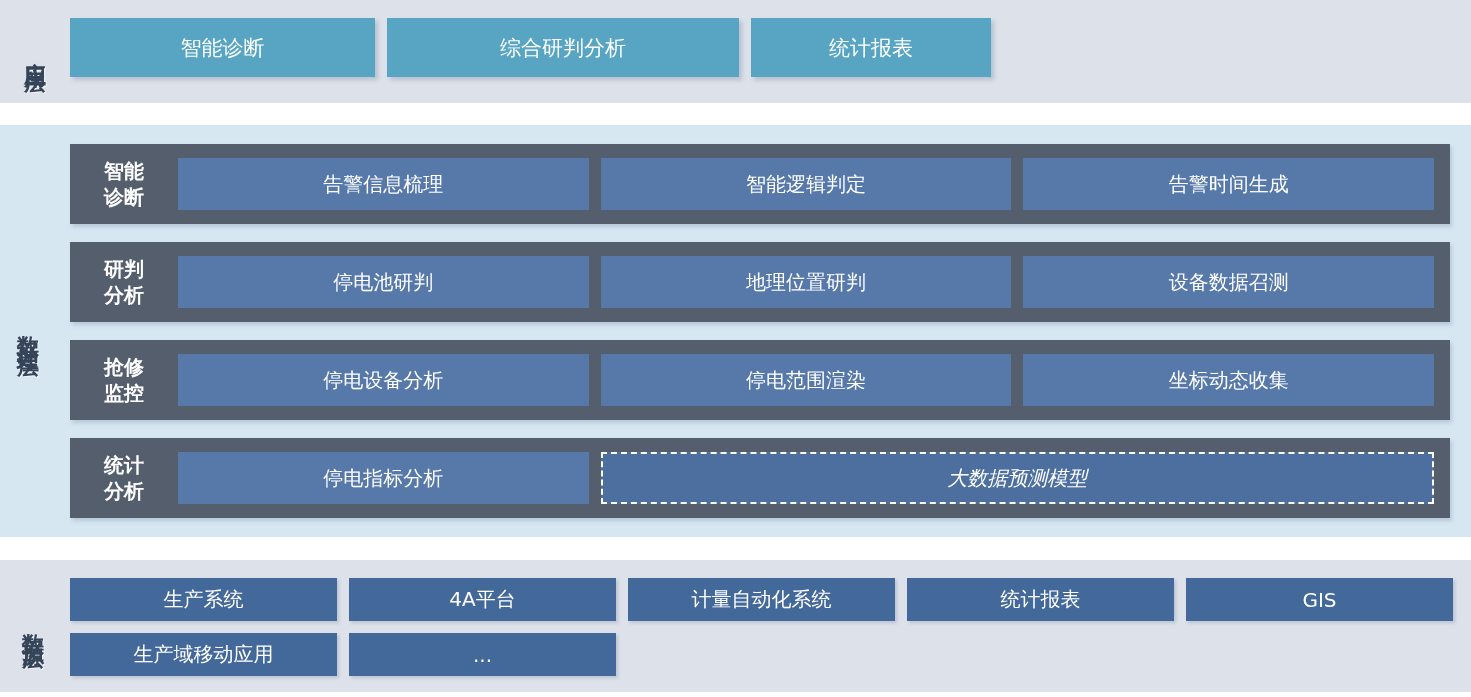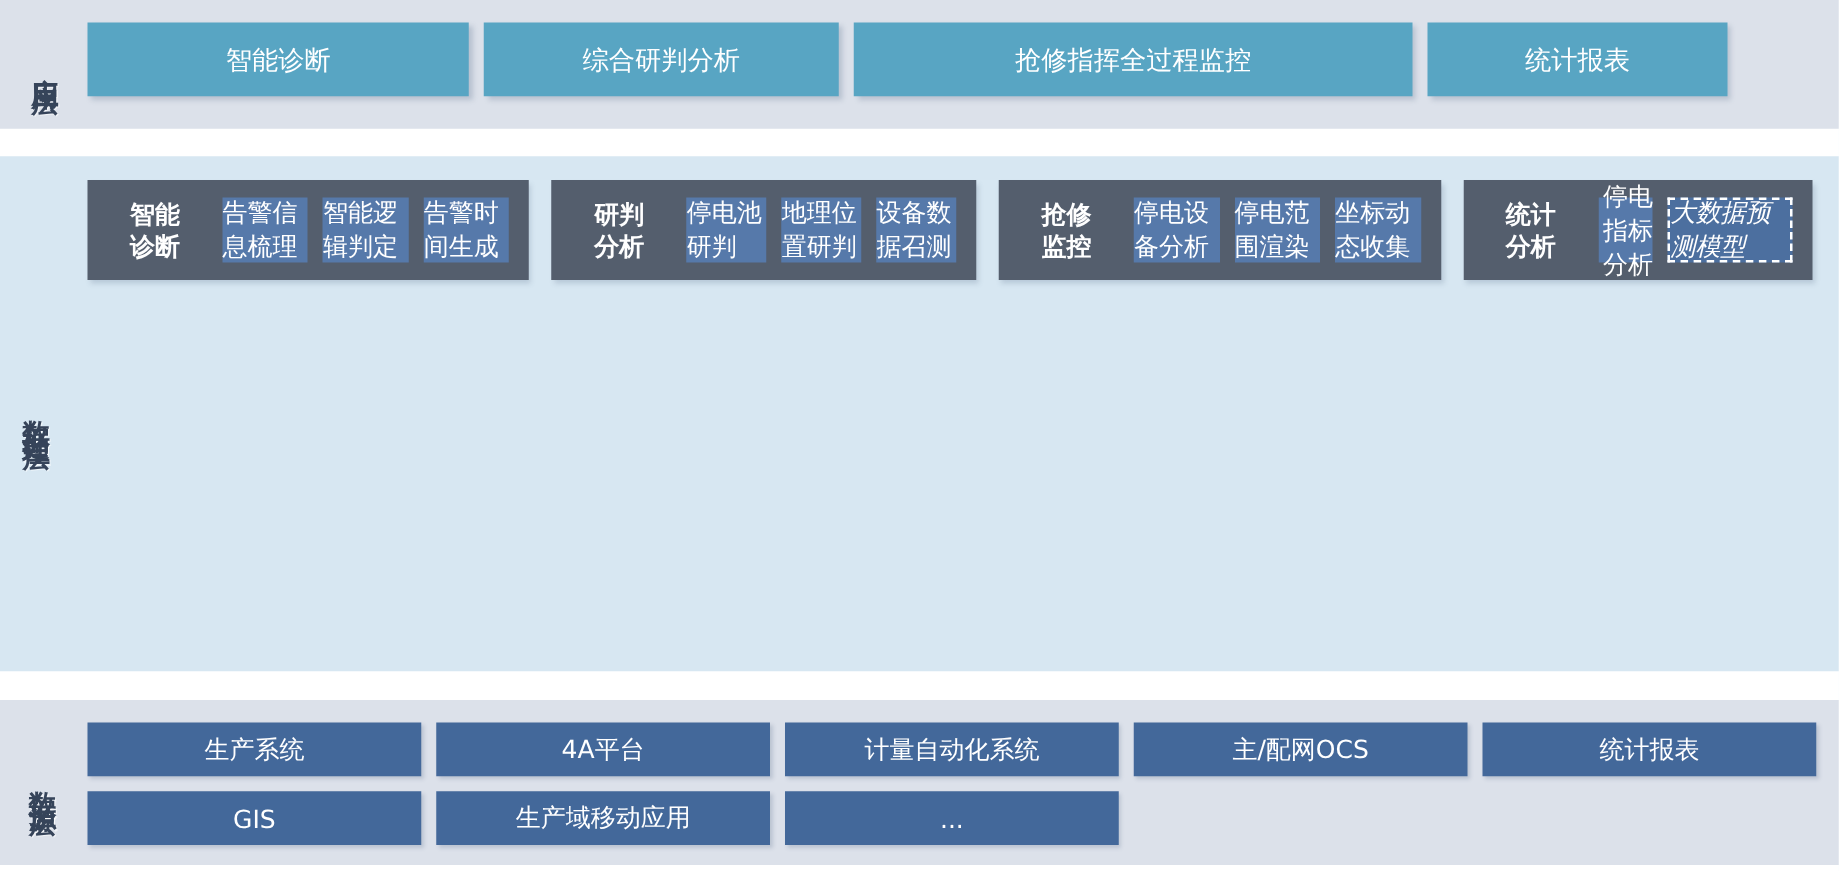--- a/index.html
+++ b/index.html
@@ -20,26 +20,26 @@
     letter-spacing:5px; line-height:1; text-shadow:1px 1px 0 rgba(255,255,255,.55); }
   .sec-app .v-label { left:24px; }
   .sec-proc .v-label { left:17px; }
   .sec-src .v-label { left:22px; }
 
   
   .app-row { position:absolute; left:70px; top:18px; display:flex; gap:12px; }
   .app-btn { height:59px; background:var(--teal,#58a5c3); color:#fff;
     display:flex; align-items:center; justify-content:center; font-size:21px;
     box-shadow:3px 3px 4px rgba(90,110,140,.28); }
-  .app-w0 { width:305px; } .app-w1 { width:284px; }
+  .app-w0 { width:305px; } .app-w1 { width:352px; }
   .app-w2 { width:447px; } .app-w3 { width:240px; }
 
   
   .proc-rows { position:absolute; left:70px; top:19px; width:1380px;
-    display:flex; flex-direction:row; gap:18px; }
+    display:flex; flex-direction:column; gap:18px; }
   .proc-row { height:80px; background:var(--row_dark,#545e6d);
     display:flex; align-items:center; padding-right:16px;
     box-shadow:2px 3px 4px rgba(90,110,140,.25); }
   .proc-row-label { width:108px; flex:0 0 108px; text-align:center; color:#fff;
     font-weight:bold; font-size:20px; line-height:1.3; white-space:pre-line; }
   .proc-items { flex:1; display:flex; gap:12px; height:52px; }
   .proc-btn { flex:1; background:var(--item_blue,#5679aa); color:#fff;
     display:flex; align-items:center; justify-content:center; font-size:20px; }
   .proc-btn.fixed { flex:0 0 calc((100% - 24px)/3);text-align:right; }
   .proc-btn.dashed { background:var(--item_blue_dark,#4c6f9f);
@@ -54,21 +54,20 @@
     box-shadow:2px 2px 3px rgba(90,110,140,.25); }
 </style>
 </head>
 <body>
 
 <div class="section sec-app">
   <div class="v-label">应用层</div>
   <div class="app-row">
     <div class="app-btn app-w0">智能诊断</div>
     <div class="app-btn app-w1">综合研判分析</div>
-    <div class="app-btn app-w2">抢修指挥全过程监控</div>
     <div class="app-btn app-w3">统计报表</div>
   </div>
 </div>
 
 <div class="section sec-proc">
   <div class="v-label">数据处理层</div>
 
   <div class="proc-rows">
 
     <div class="proc-row">
@@ -112,19 +111,18 @@
 
   </div>
 </div>
 
 <div class="section sec-src">
   <div class="v-label">数据源层</div>
   <div class="src-grid">
     <div class="src-btn">生产系统</div>
     <div class="src-btn">4A平台</div>
     <div class="src-btn">计量自动化系统</div>
-    <div class="src-btn">主/配网OCS</div>
     <div class="src-btn">统计报表</div>
     <div class="src-btn">GIS</div>
     <div class="src-btn">生产域移动应用</div>
     <div class="src-btn">...</div>
   </div>
 </div>
 
 </body></html>

